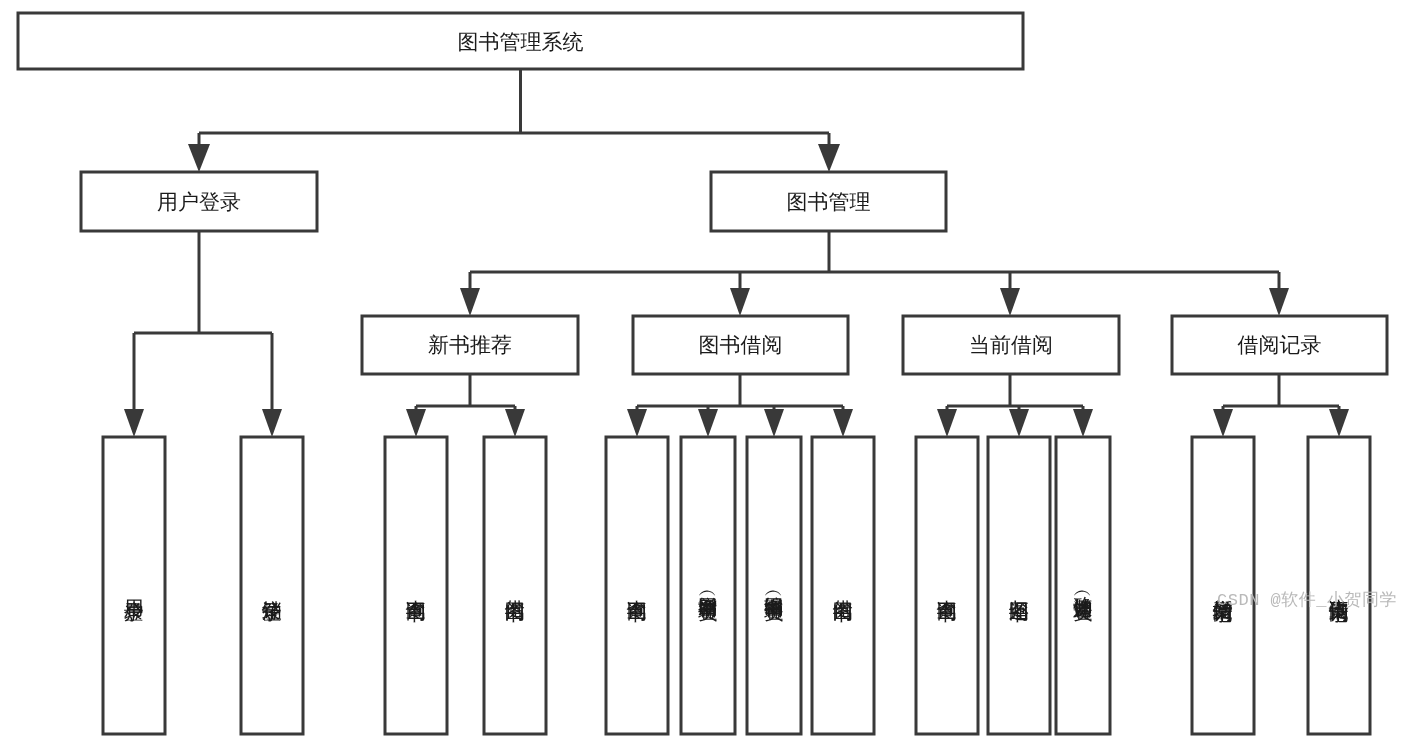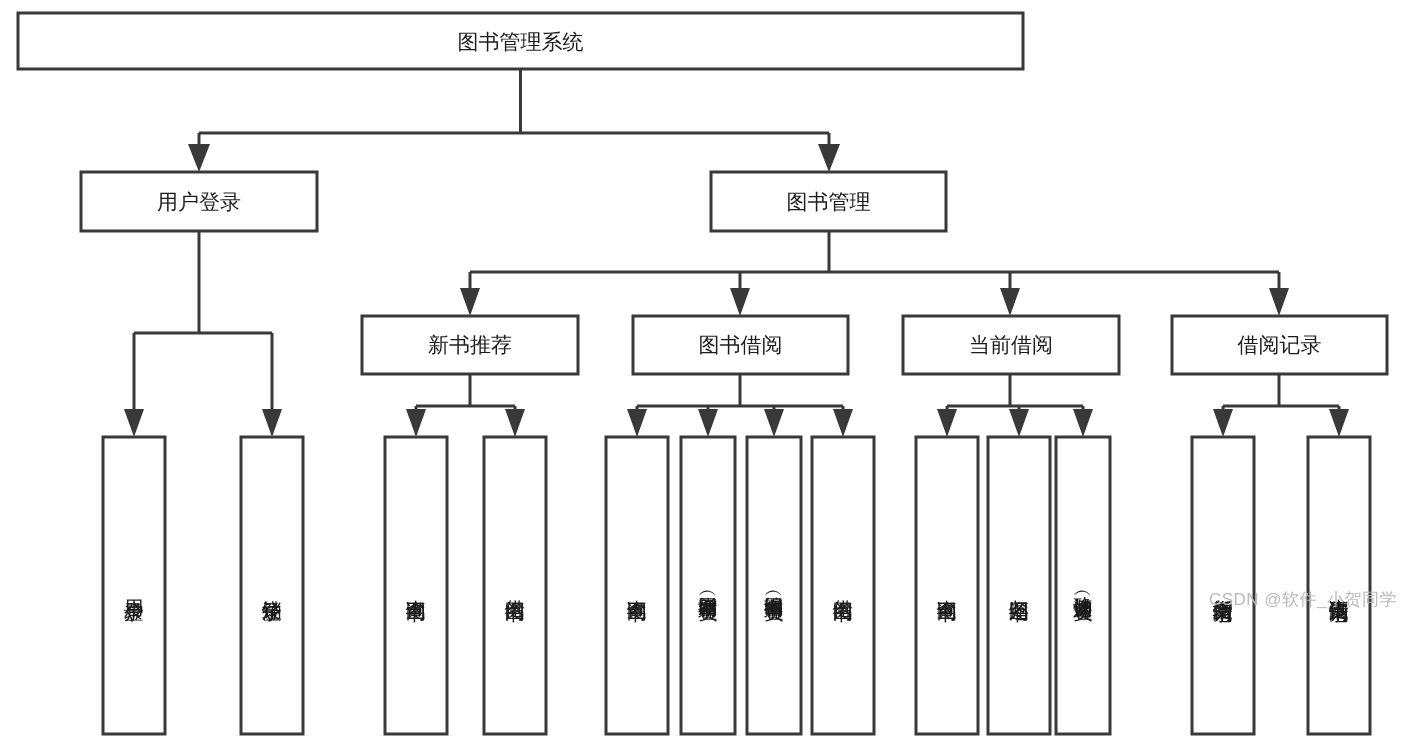--- a/index.html
+++ b/index.html
@@ -64,21 +64,21 @@
     align-items: center;
     justify-content: center;
     white-space: nowrap;
     pointer-events: none;
     text-align: center;
   }
   .watermark {
     position: absolute;
     right: 8px;
     bottom: 4px;
-    font-family: Liberation Sans, sans-serif;
+    font-family: Liberation Mono, monospace;
     font-size: 17px;
     color: #b9b9b9;
     letter-spacing: 0.5px;
     white-space: nowrap;
   }
 </style>
 </head>
 <body>
 
 <div id="diagram-root">

